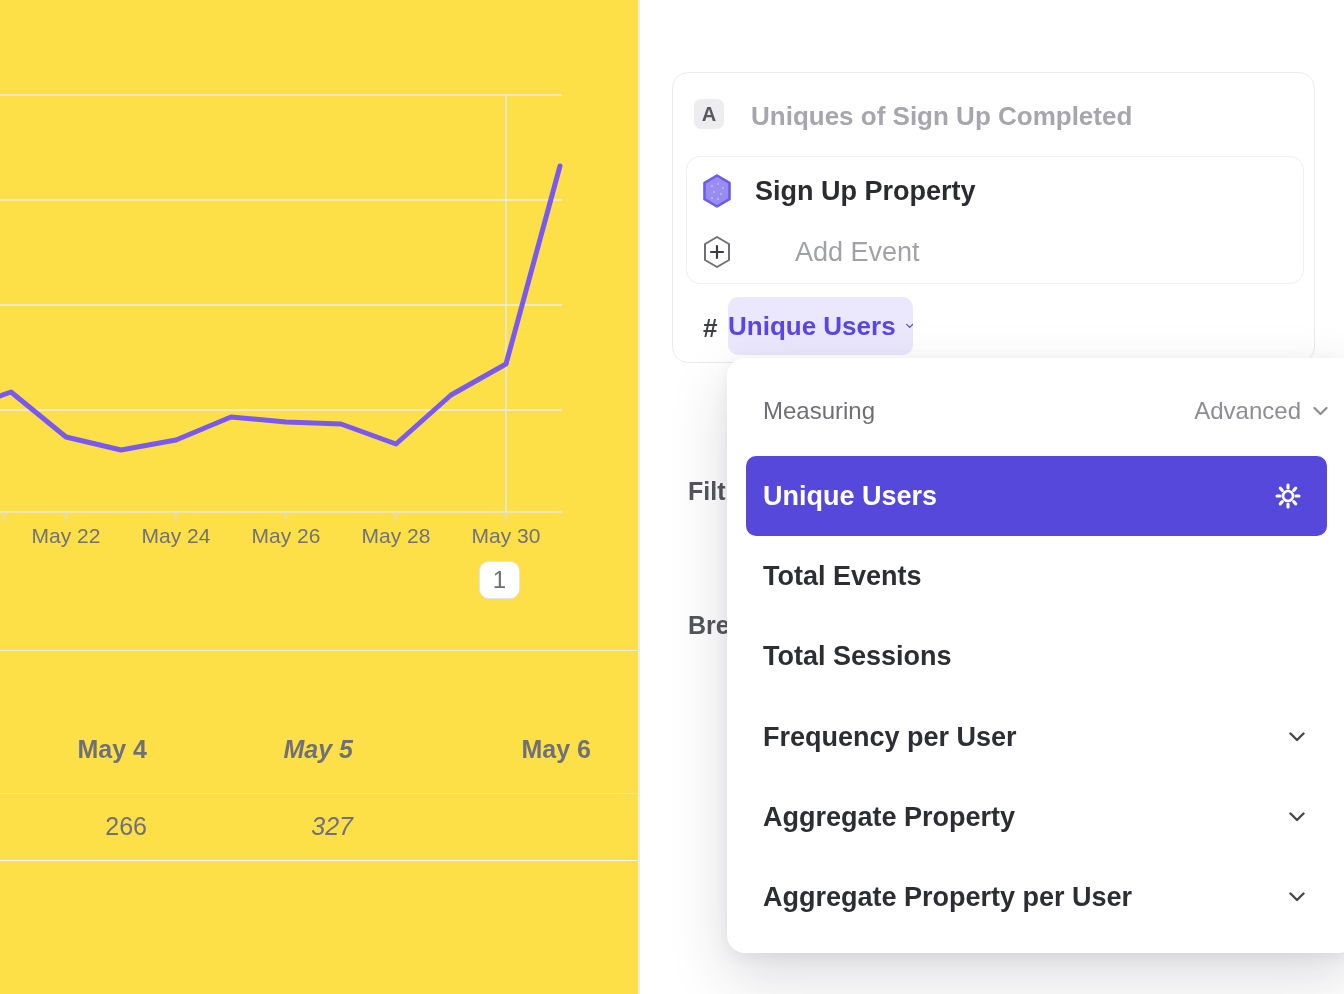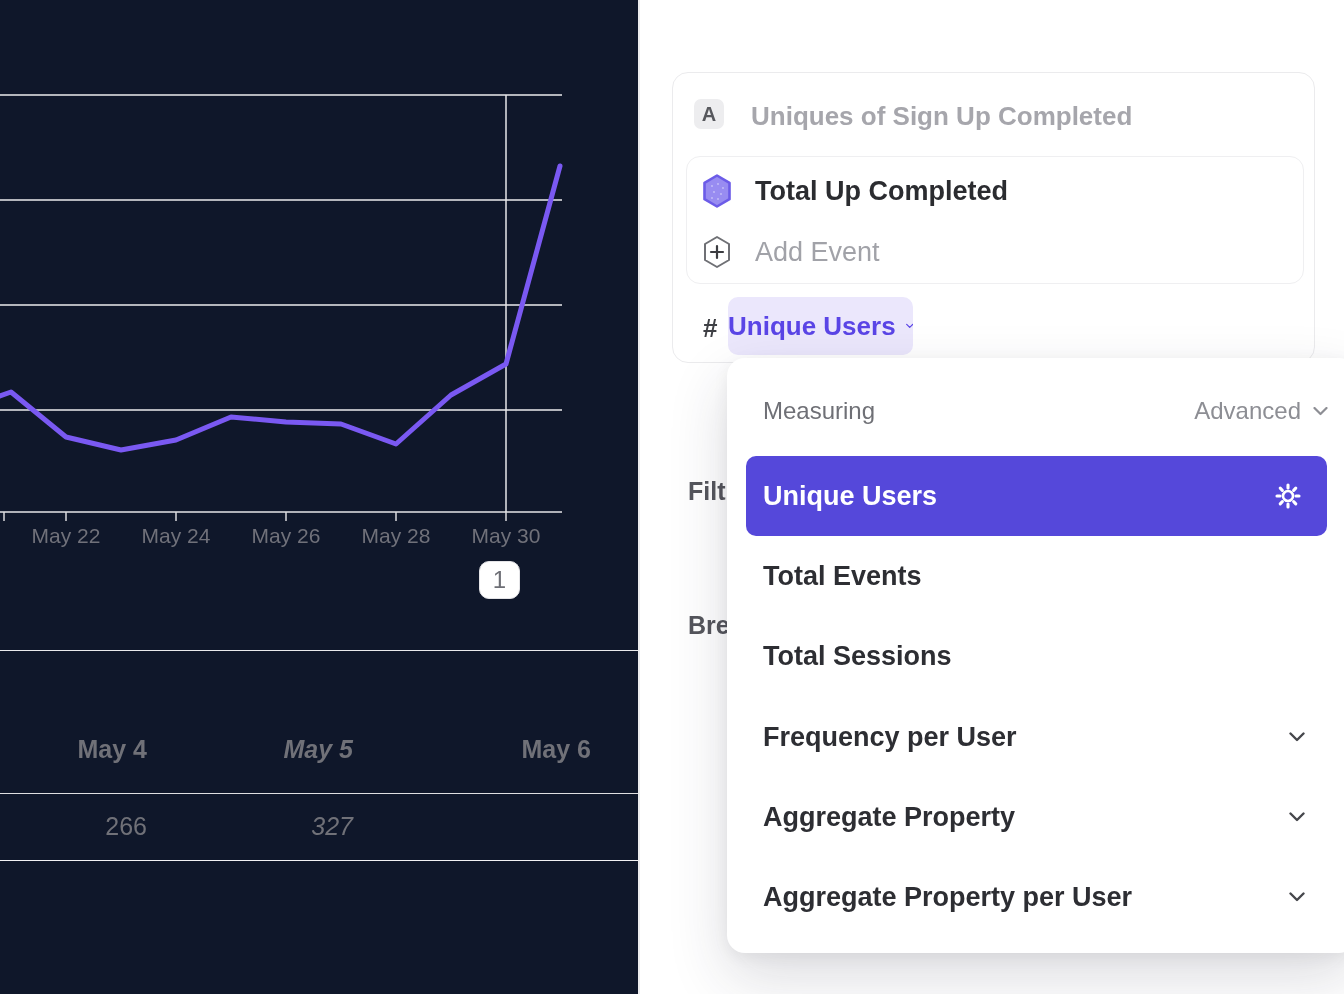--- a/index.html
+++ b/index.html
@@ -2,21 +2,21 @@
 <html><head>
 <meta charset="utf-8">
 <style>
   html,body{margin:0;padding:0;background:#ffffff;}
   body{width:1344px;height:994px;position:relative;overflow:hidden;
        font-family:"Liberation Sans","DejaVu Sans",sans-serif;
        -webkit-font-smoothing:antialiased;}
   .abs{position:absolute;}
 
   
-  #left-panel{left:0;top:0;width:639px;height:994px;background:#0f172a;}
+  #left-panel{left:0;top:0;width:639px;height:994px;background:#fde047;}
   #chart-svg{left:0;top:0;width:640px;height:650px;}
   #chart-svg .grid{stroke:#ECECEE;stroke-width:1.5;}
   #chart-svg .vgrid{stroke:#E7E7EA;stroke-width:1.5;}
   #chart-svg .axis{stroke:#E6E6E9;stroke-width:1.5;}
   #chart-svg .tick{stroke:#DBDBDE;stroke-width:1.5;}
   #chart-svg .dataline{fill:none;stroke-width:5;stroke-linejoin:round;stroke-linecap:round;}
   .x-label{position:absolute;top:524px;transform:translateX(-50%);
            font-size:21px;color:#70717A;font-weight:500;white-space:nowrap;}
   #page-badge{left:479px;top:561px;width:41px;height:38px;border:1.5px solid #E4E4E7;
               border-radius:10px;display:flex;align-items:center;justify-content:center;
@@ -39,21 +39,21 @@
   #query-card{left:672px;top:72px;width:643px;height:291px;background:#fff;
               border:1.5px solid #EBEBED;border-radius:16px;box-sizing:border-box;z-index:10;}
   #series-badge{left:21px;top:26px;width:30px;height:30px;background:#EDEDEF;border-radius:7px;
                 display:flex;align-items:center;justify-content:center;
                 font-size:20px;font-weight:700;color:#57585D;}
   #summary-title{left:78px;top:28px;font-size:26px;font-weight:700;color:#A6A6AC;white-space:nowrap;}
   #event-card{left:13px;top:83px;width:618px;height:128px;border:1.5px solid #EFEFF1;
               border-radius:14px;box-sizing:border-box;}
   .event-row{position:absolute;left:15px;right:15px;height:46px;display:flex;align-items:center;}
   #event-row-main{top:11px;}
-  #event-row-add{top:72px;}
+  #event-row-add{top:72px;gap:40px;}
   .event-row .icon-box{width:30px;height:34px;margin-right:23px;flex:0 0 auto;}
   #event-name{font-size:27px;font-weight:600;color:#2B2C30;white-space:nowrap;}
   #add-event-label{font-size:27px;font-weight:500;color:#A1A2A8;white-space:nowrap;}
   #measure-prefix{left:30px;top:240px;font-size:26px;font-weight:600;color:#3F4045;}
   #measure-chip{left:55px;top:224px;width:185px;height:58px;background:#EBE7FC;border-radius:10px;
                 display:flex;align-items:center;justify-content:center;gap:10px;cursor:pointer;}
   #measure-chip .chip-label{font-size:26px;font-weight:600;color:#5A45E6;white-space:nowrap;}
 
   
   .section-label{position:absolute;left:688px;font-size:25px;font-weight:600;color:#55565C;
@@ -135,21 +135,21 @@
             <circle cx="10" cy="12" r="0.9"></circle>
               <circle cx="16" cy="10" r="0.9"></circle>
             <circle cx="21" cy="14" r="0.9"></circle>
               <circle cx="12" cy="18" r="0.9"></circle>
             <circle cx="19" cy="20" r="0.9"></circle>
               <circle cx="10" cy="24" r="0.9"></circle>
             <circle cx="16" cy="25" r="0.9"></circle>
           </g>
         </svg>
       </span>
-      <span id="event-name">Total Up Completed</span>
+      <span id="event-name">Sign Up Property</span>
     </div>
     <div id="event-row-add" class="event-row">
       <span class="icon-box">
         <svg width="30" height="34" viewBox="0 0 30 34">
           <polygon points="15,2 27,9 27,25 15,32 3,25 3,9" fill="none" stroke="#6F7075" stroke-width="2" stroke-linejoin="round"></polygon>
           <line x1="15" y1="11" x2="15" y2="23" stroke="#3B3C40" stroke-width="2.2" stroke-linecap="round"></line>
           <line x1="9" y1="17" x2="21" y2="17" stroke="#3B3C40" stroke-width="2.2" stroke-linecap="round"></line>
         </svg>
       </span>
       <span id="add-event-label">Add Event</span>

